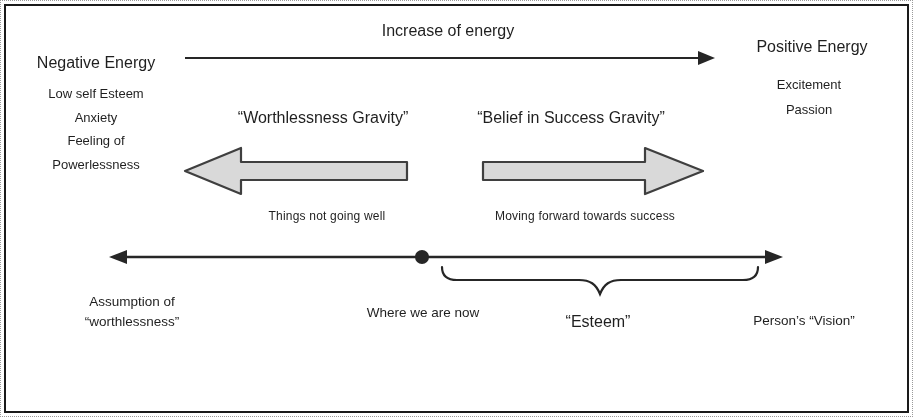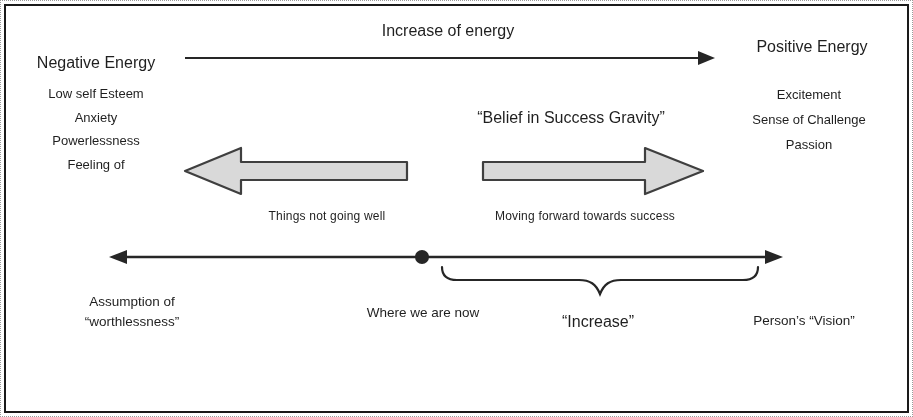--- a/index.html
+++ b/index.html
@@ -75,35 +75,35 @@
     <path d="M 441 266 C 441 275 447 279 456 279 L 578 279 C 589 279 595 283 599 293 C 603 283 609 279 620 279 L 742 279 C 751 279 757 275 757 266" fill="none" stroke="var(--line)" stroke-width="2.2" stroke-linecap="round"></path>
   </svg>
 
   <div class="label" style="left:95px; top:52px;">Negative Energy</div>
   <div class="label" style="left:447px; top:20px;">Increase of energy</div>
   <div class="label" style="left:811px; top:36px;">Positive Energy</div>
 
   <div class="label col-list col-left" style="left:95px; top:81px;">
     <span>Low self Esteem</span>
     <span>Anxiety</span>
+    <span>Feeling of</span>
     <span>Powerlessness</span>
-    <span>Feeling of</span>
   </div>
 
-  <div class="label col-list col-right" style="left:808px; top:81px;text-align:center;">
+  <div class="label col-list col-right" style="left:808px; top:71px;text-align:center;">
     <span>Excitement</span>
-    <span>Sense of Challenge</span>
     <span>Passion</span>
   </div>
 
+  <div class="label gravity-title" style="left:322px; top:107px;">“Worthlessness Gravity”</div>
   <div class="label gravity-title" style="left:570px; top:107px;">“Belief in Success Gravity”</div>
 
   <div class="label caption" style="left:326px; top:208px;">Things not going well</div>
   <div class="label caption" style="left:584px; top:208px;">Moving forward towards success</div>
 
   <div class="label bottom-label assumption" style="left:131px; top:291px;text-align:center;">
     <span>Assumption of</span>
     <span>“worthlessness”</span>
   </div>
   <div class="label bottom-label" style="left:422px; top:304px;">Where we are now</div>
-  <div class="label tension" style="left:597px; top:311px;">“Increase”</div>
+  <div class="label tension" style="left:597px; top:311px;">“Esteem”</div>
   <div class="label bottom-label" style="left:803px; top:312px;text-align:center;">Person’s “Vision”</div>
 </div>
 
 </body></html>

